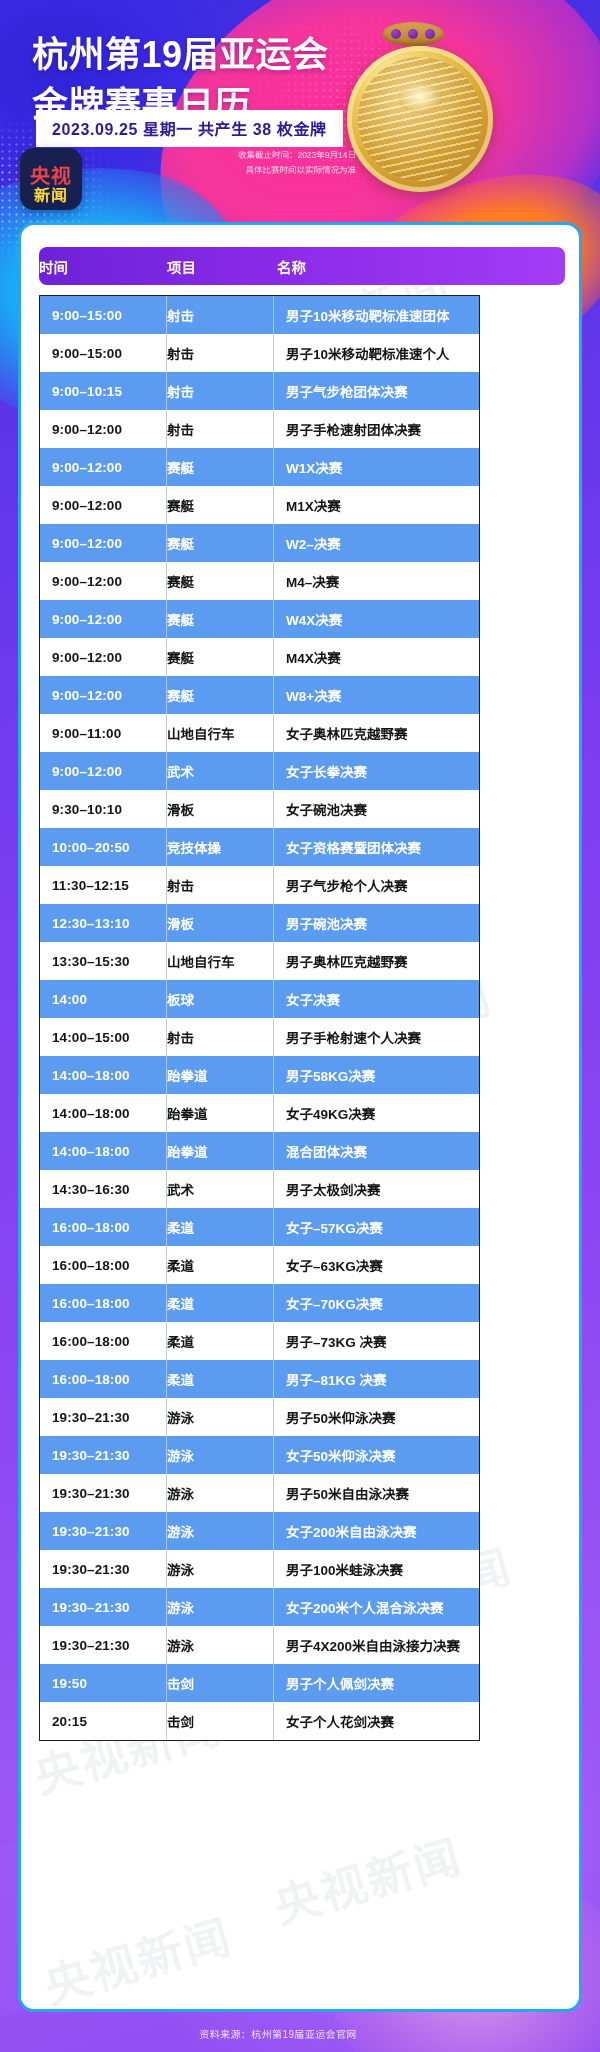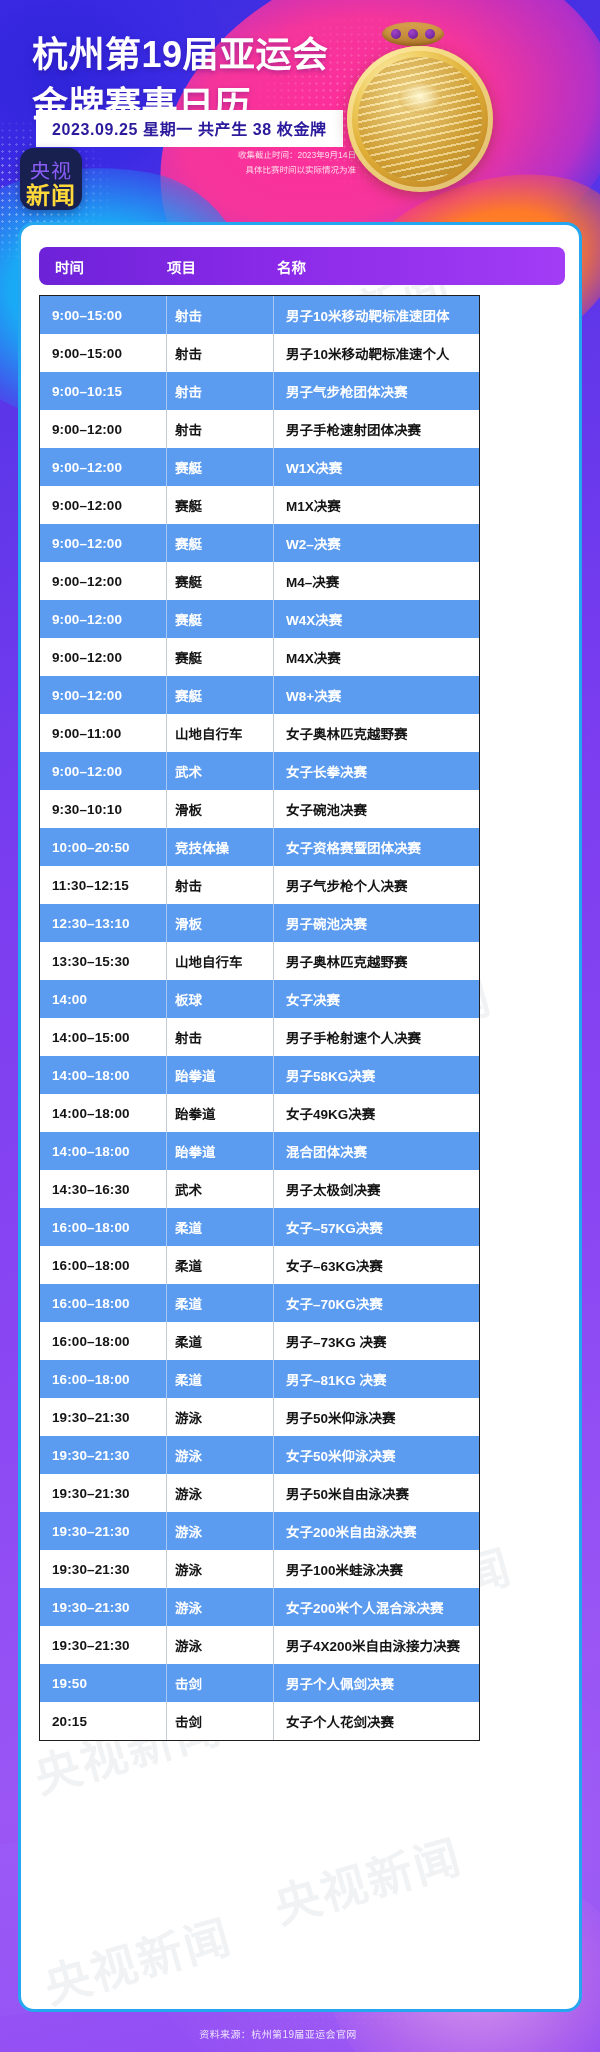--- a/index.html
+++ b/index.html
@@ -109,22 +109,22 @@
   }
   .cctv-logo {
     position: absolute; left: 20px; top: 148px;
     width: 62px; height: 62px;
     background: #17204f;
     border-radius: 14px;
     display: flex; flex-direction: column;
     align-items: center; justify-content: center;
     box-shadow: 0 3px 10px rgba(10,10,60,.35);
   }
-  .cctv-logo .l1 { color: #8b5cf6; font-size: 20px; font-weight: normal; letter-spacing: 1px; line-height: 1.08; margin-top: 12px; }
-  .cctv-logo .l2 { color: #ffd83a; font-size: 24px; font-weight: bold; letter-spacing: 1px; line-height: 1.08; }
+  .cctv-logo .l1 { color: #ef4444; font-size: 20px; font-weight: bold; letter-spacing: 1px; line-height: 1.08; margin-top: 12px; }
+  .cctv-logo .l2 { color: #ffd83a; font-size: 16px; font-weight: bold; letter-spacing: 1px; line-height: 1.08; }
 
   
   .medal-wrap { position: absolute; right: 14px; top: 22px; width: 160px; height: 190px; }
   .medal-ribbon {
     position: absolute; left: 48px; top: 0; width: 62px; height: 24px;
     background: linear-gradient(180deg,#d8a24e,#b97f2e);
     border-radius: 50%;
     box-shadow: inset 0 -2px 4px rgba(90,50,0,.4);
   }
   .medal-ribbon i {
@@ -192,21 +192,21 @@
 
   .table-head {
     position: absolute; left: 18px; top: 22px;
     width: 526px; height: 38px;
     background: linear-gradient(90deg,#6d22d8 0%, #8a2ae8 45%, #a33cf5 100%);
     border-radius: 8px;
     color: #ffffff;
     font-size: 14.5px; font-weight: bold;
     display: flex; align-items: center;
   }
-  .th-time { width: 128px; padding-left: 16px; }
+  .th-time { width: 128px; }
   .th-sport { width: 110px; }
   .th-name { flex: 1; }
 
   .table-wrap {
     position: absolute; left: 18px; top: 70px;
     width: 441px;
     border: 1.5px solid #1f1f1f;
     background: #e5e5e5;
   }
   .row {
@@ -216,21 +216,21 @@
     position: relative;
   }
   .row.odd  { background: #5b9bf0; color: #ffffff; }
   .row.even { background: #ffffff; color: #141414; }
   .row .c-time {
     width: 126px; padding-left: 12px;
     font-family: "Liberation Sans", "DejaVu Sans", sans-serif;
     letter-spacing: .1px;
   }
   .row .c-sport {
-    width: 108px; padding-left: 8px;
+    width: 108px; padding-left: 0;
     border-left: 1px solid rgba(120,130,150,.42);
     border-right: 1px solid rgba(120,130,150,.42);
     height: 100%; display: flex; align-items: center;
   }
   .row .c-name { flex: 1; padding-left: 12px; padding-right: 0; }
   .row.odd .c-sport { border-left-color: rgba(255,255,255,.45); border-right-color: rgba(255,255,255,.45); }
 
   .footer-note {
     position: absolute; left: 0; top: 2026px; width: 556px;
     text-align: center; color: #ece3ff;

